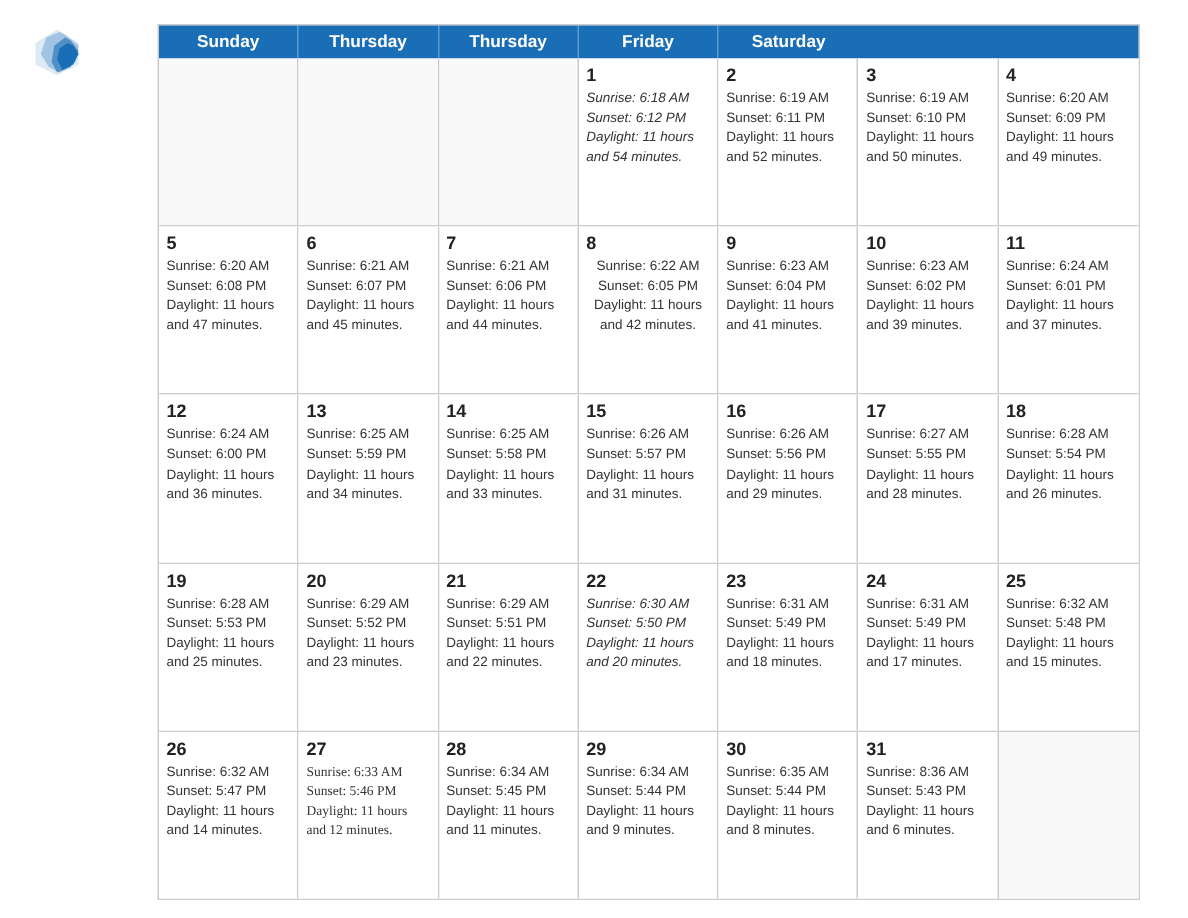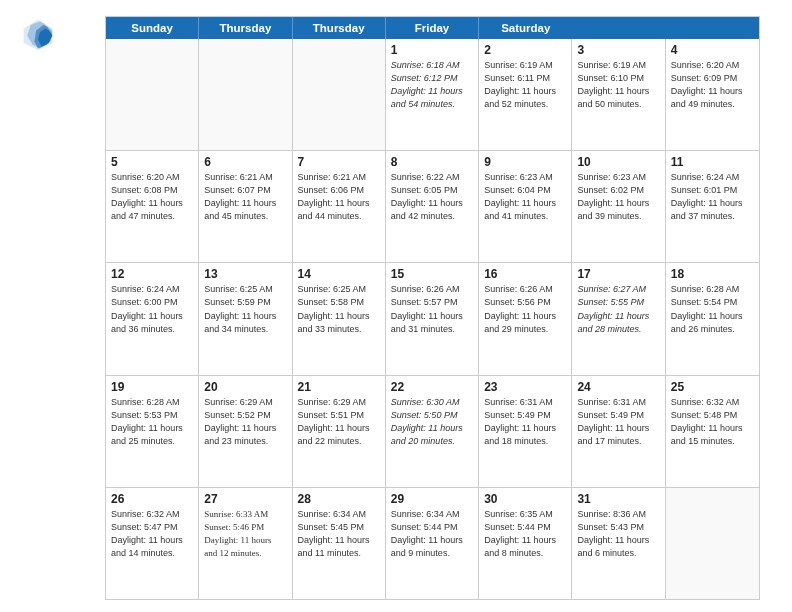--- a/index.html
+++ b/index.html
@@ -197,21 +197,21 @@
           </div>
           <div class="cal-cell">
             <div class="day-num">7</div>
             <div class="cell-info" style="white-space: pre-line;">Sunrise: 6:21 AM
 Sunset: 6:06 PM
 Daylight: 11 hours
 and 44 minutes.</div>
           </div>
           <div class="cal-cell">
             <div class="day-num">8</div>
-            <div class="cell-info" style="white-space: pre-line;">Sunrise: 6:22 AM
+            <div class="cell-info" style="white-space: pre-line; text-align: center;">Sunrise: 6:22 AM
 Sunset: 6:05 PM
 Daylight: 11 hours
 and 42 minutes.</div>
           </div>
           <div class="cal-cell">
             <div class="day-num">9</div>
             <div class="cell-info" style="white-space: pre-line;">Sunrise: 6:23 AM
 Sunset: 6:04 PM
 Daylight: 11 hours
 and 41 minutes.</div>
@@ -262,21 +262,21 @@
           </div>
           <div class="cal-cell">
             <div class="day-num">16</div>
             <div class="cell-info" style="white-space: pre-line;">Sunrise: 6:26 AM
 Sunset: 5:56 PM
 Daylight: 11 hours
 and 29 minutes.</div>
           </div>
           <div class="cal-cell">
             <div class="day-num">17</div>
-            <div class="cell-info" style="white-space: pre-line; font-style: italic;">Sunrise: 6:27 AM
+            <div class="cell-info" style="white-space: pre-line;">Sunrise: 6:27 AM
 Sunset: 5:55 PM
 Daylight: 11 hours
 and 28 minutes.</div>
           </div>
           <div class="cal-cell">
             <div class="day-num">18</div>
             <div class="cell-info" style="white-space: pre-line;">Sunrise: 6:28 AM
 Sunset: 5:54 PM
 Daylight: 11 hours
 and 26 minutes.</div>

